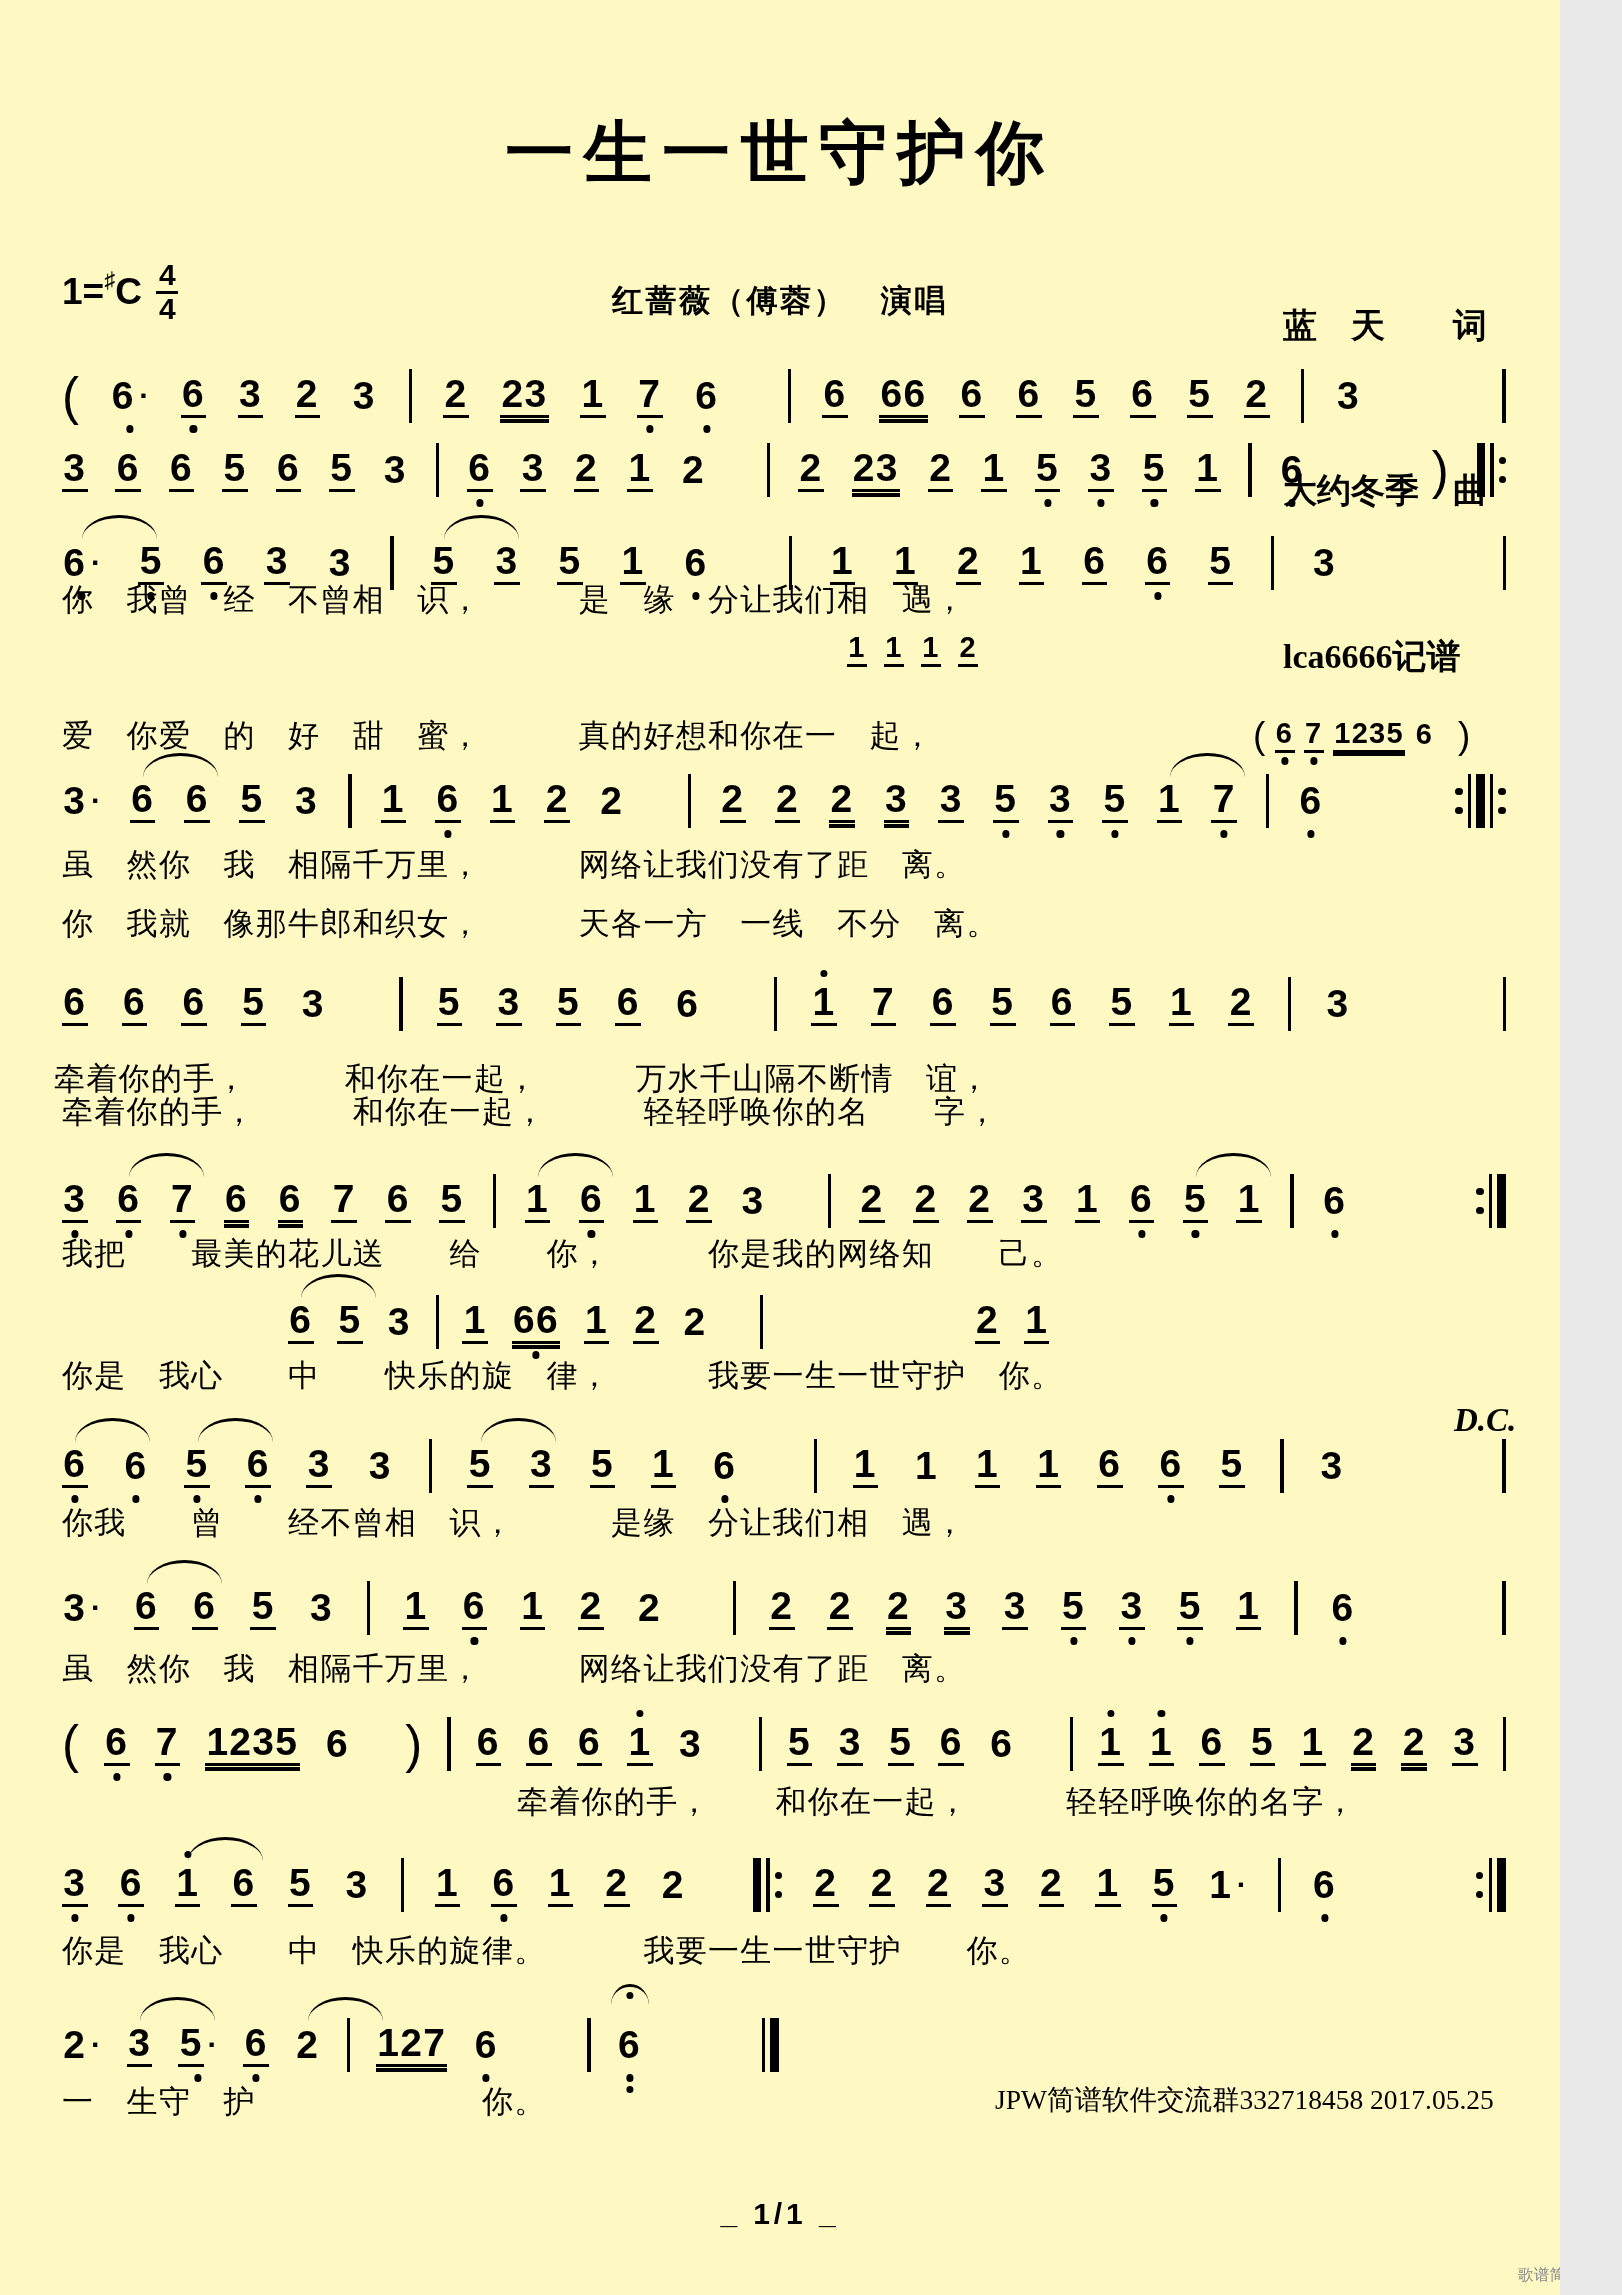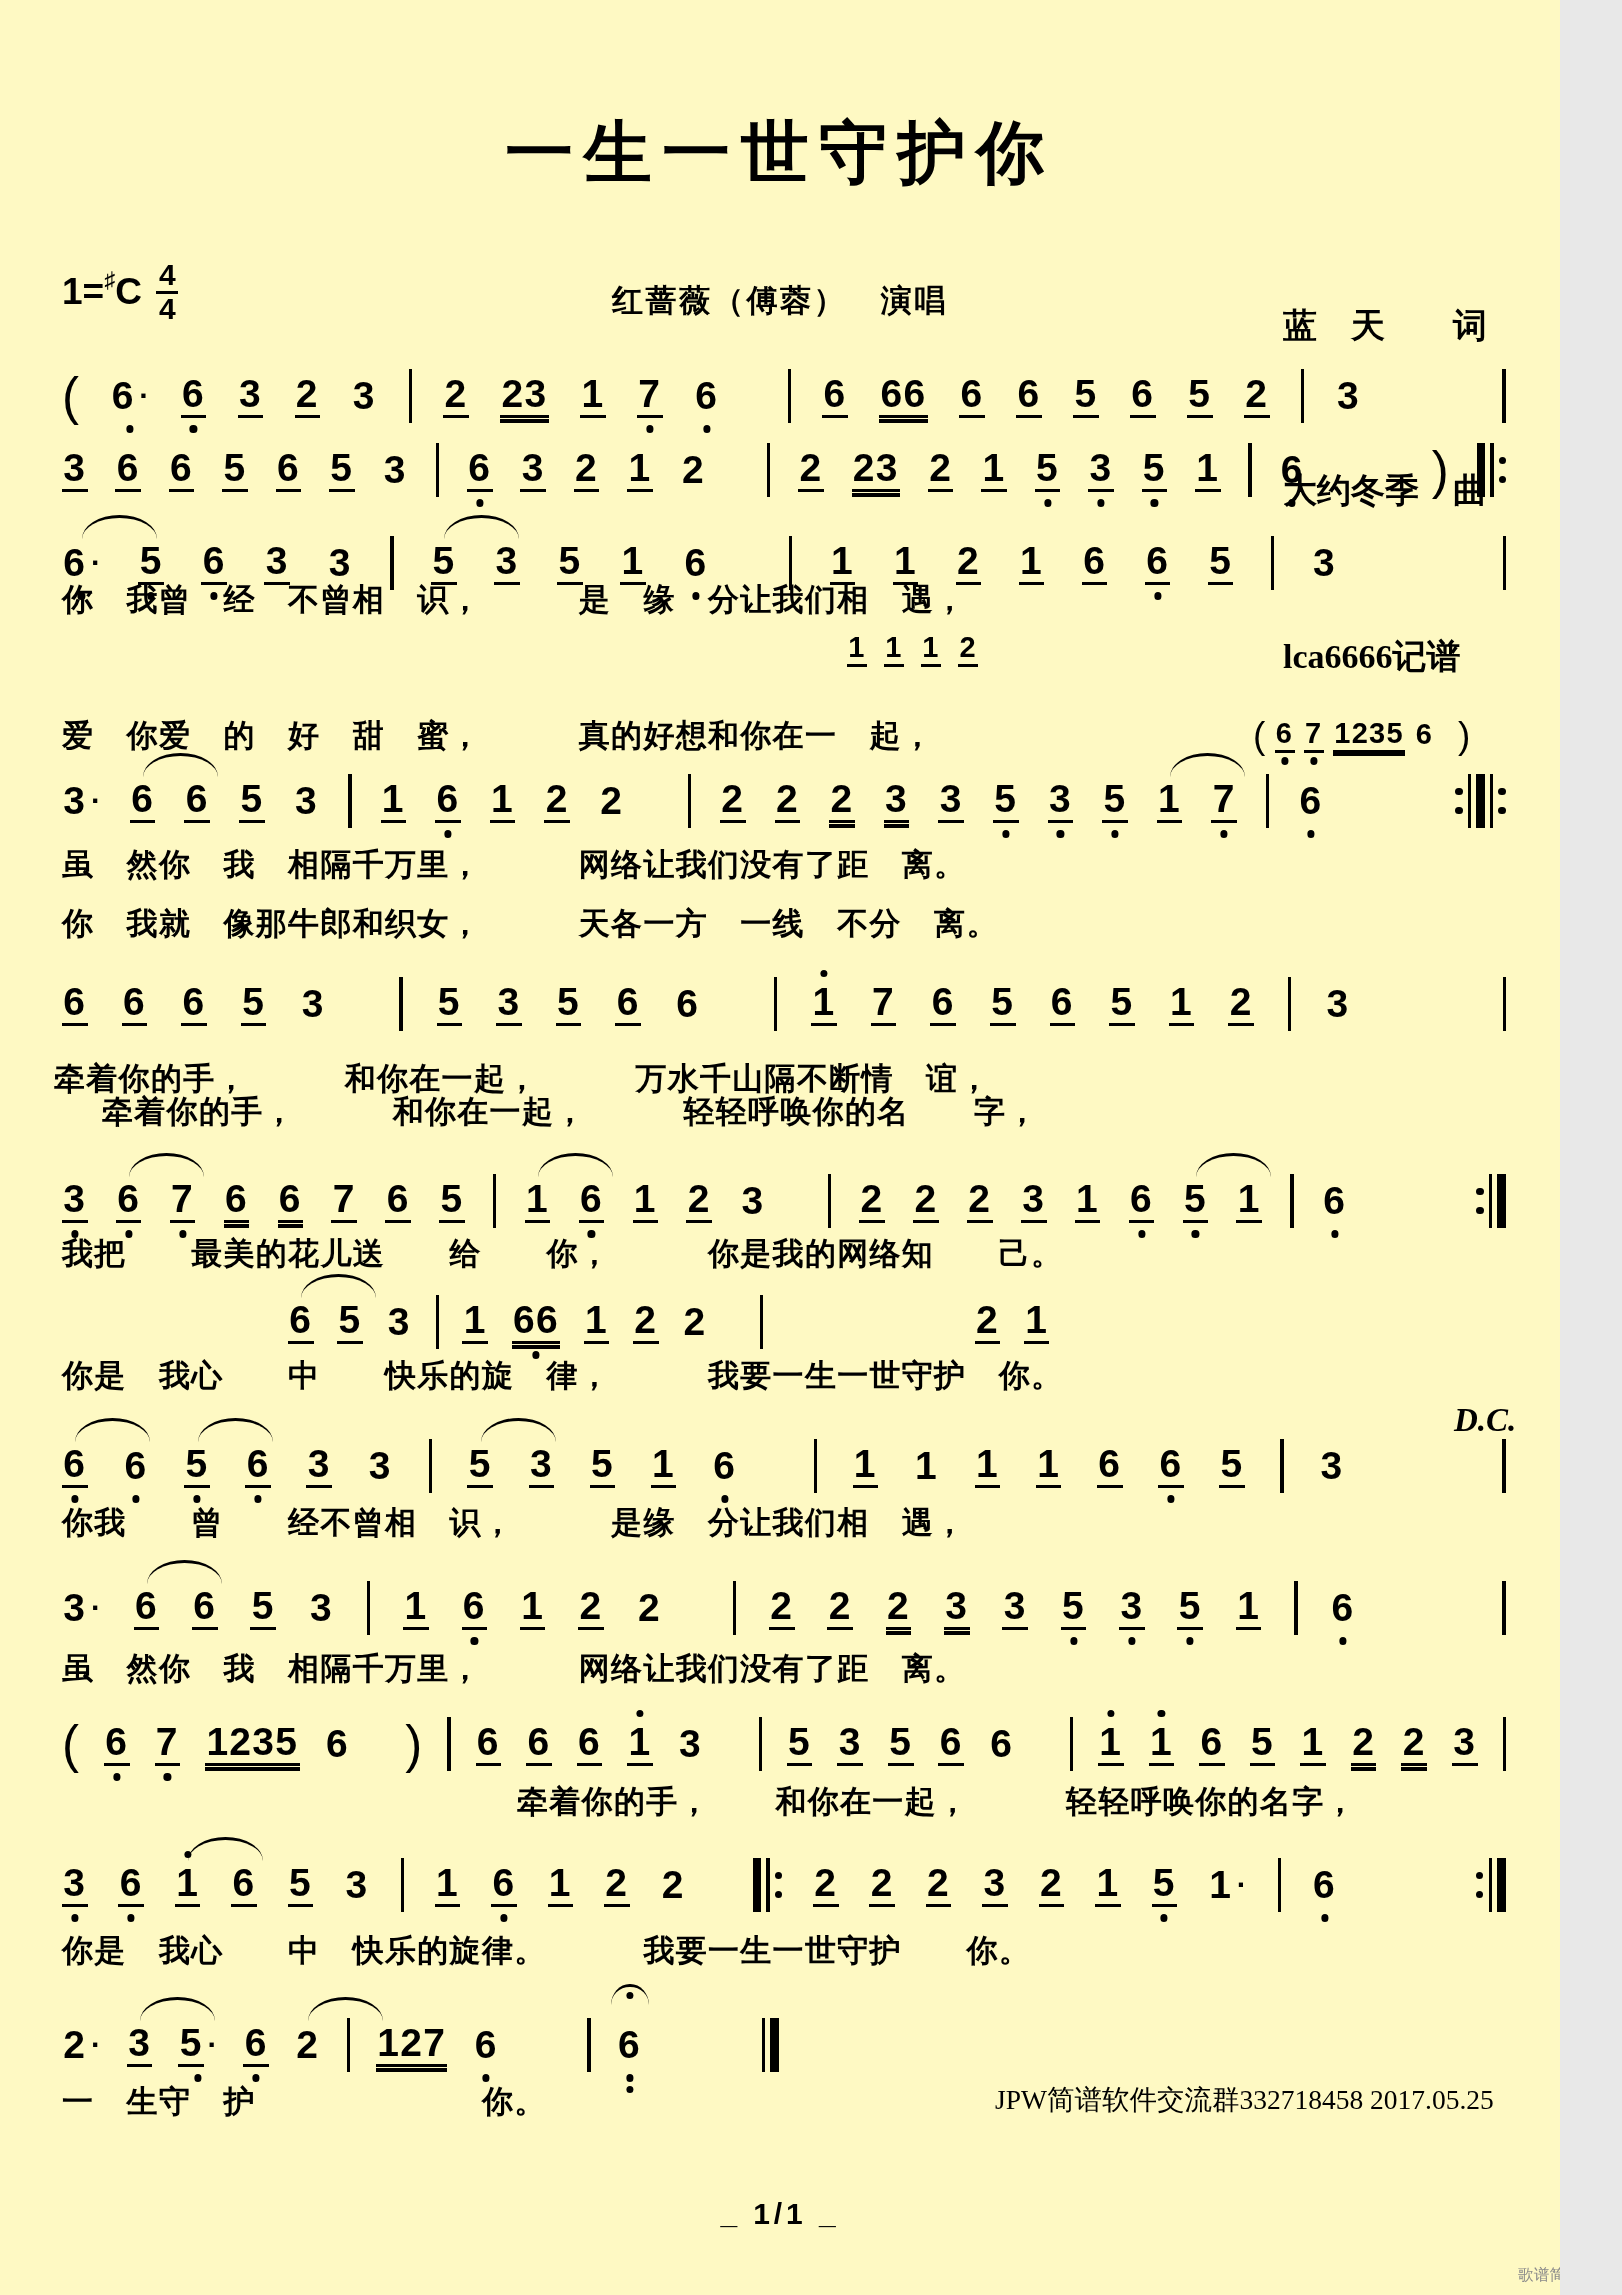--- a/index.html
+++ b/index.html
@@ -14,21 +14,21 @@
            line-height:1.62;white-space:pre;}
   .keysig{position:absolute;top:260px;left:62px;display:flex;align-items:center;
           font-family:"Liberation Sans",sans-serif;font-weight:700;font-size:37px;}
   .keysig .acc{font-size:22px;vertical-align:super;position:relative;top:-11.8px;}
   .meter{display:inline-flex;flex-direction:column;align-items:center;margin-left:14.4px;
          font-size:30px;line-height:1.02;font-weight:900;}
   .meter .mtop{border-bottom:3.9px solid #000;padding:0 2.6px;}
   
   .sys{position:absolute;display:flex;align-items:center;}
   .sys.music.full{left:62px;right:54px;justify-content:space-between;}
-  .sys.lyric{font-size:31px;font-weight:700;white-space:pre;letter-spacing:1.3px;}
+  .sys.lyric{font-size:31px;font-weight:400;white-space:pre;letter-spacing:1.3px;}
   
   .note{position:relative;height:56px;display:flex;align-items:center;}
   .num{font-family:"Liberation Sans",sans-serif;font-weight:700;font-size:39px;
        line-height:1;letter-spacing:1.3px;}
   .numwrap{display:inline-block;position:relative;padding:0 1.3px 2px 1.3px;}
   .u1>.numwrap,.u2>.numwrap{border-bottom:3.9px solid #000;}
   .u2>.numwrap::after{content:"";position:absolute;left:0;right:0;bottom:-7.9px;height:3.9px;background:#000;}
   .aug{font-family:"Liberation Sans",sans-serif;font-weight:700;font-size:30px;margin-left:3.3px;}
   .da{position:absolute;left:50%;transform:translateX(-50%);top:-6.5px;width:7.2px;height:7.2px;border-radius:50%;background:#000;}
   .db{position:absolute;left:50%;transform:translateX(-50%);bottom:-8.5px;width:7.2px;height:7.2px;border-radius:50%;background:#000;}
@@ -601,21 +601,21 @@
           <span class="numwrap"><span class="dash"></span></span>
         </span>
         <span class="note">
           <span class="numwrap"><span class="dash"></span></span>
         </span>
         <span class="bar">
           <span class="bl-thin"></span>
         </span>
       </div>
       <div class="sys lyric" style="top: 1031px; left: 54px; margin-top: 27px;">牵着你的手，　　　和你在一起，　　　万水千山隔不断情　谊，</div>
-      <div class="sys lyric" style="top: 1091px; left: 62px; margin-left: 40px;">牵着你的手，　　　和你在一起，　　　轻轻呼唤你的名　　字，</div>
+      <div class="sys lyric" style="top: 1091px; left: 62px;">牵着你的手，　　　和你在一起，　　　轻轻呼唤你的名　　字，</div>
       <div class="sys music full" style="top: 1173px;">
         <span class="note u1">
           <span class="numwrap"><span class="num">3</span></span>
           <span class="db"></span>
         </span>
         <span class="note u1">
           <span class="numwrap"><span class="num">6</span></span>
           <span class="db"></span>
           <span class="slur"></span>
         </span>

